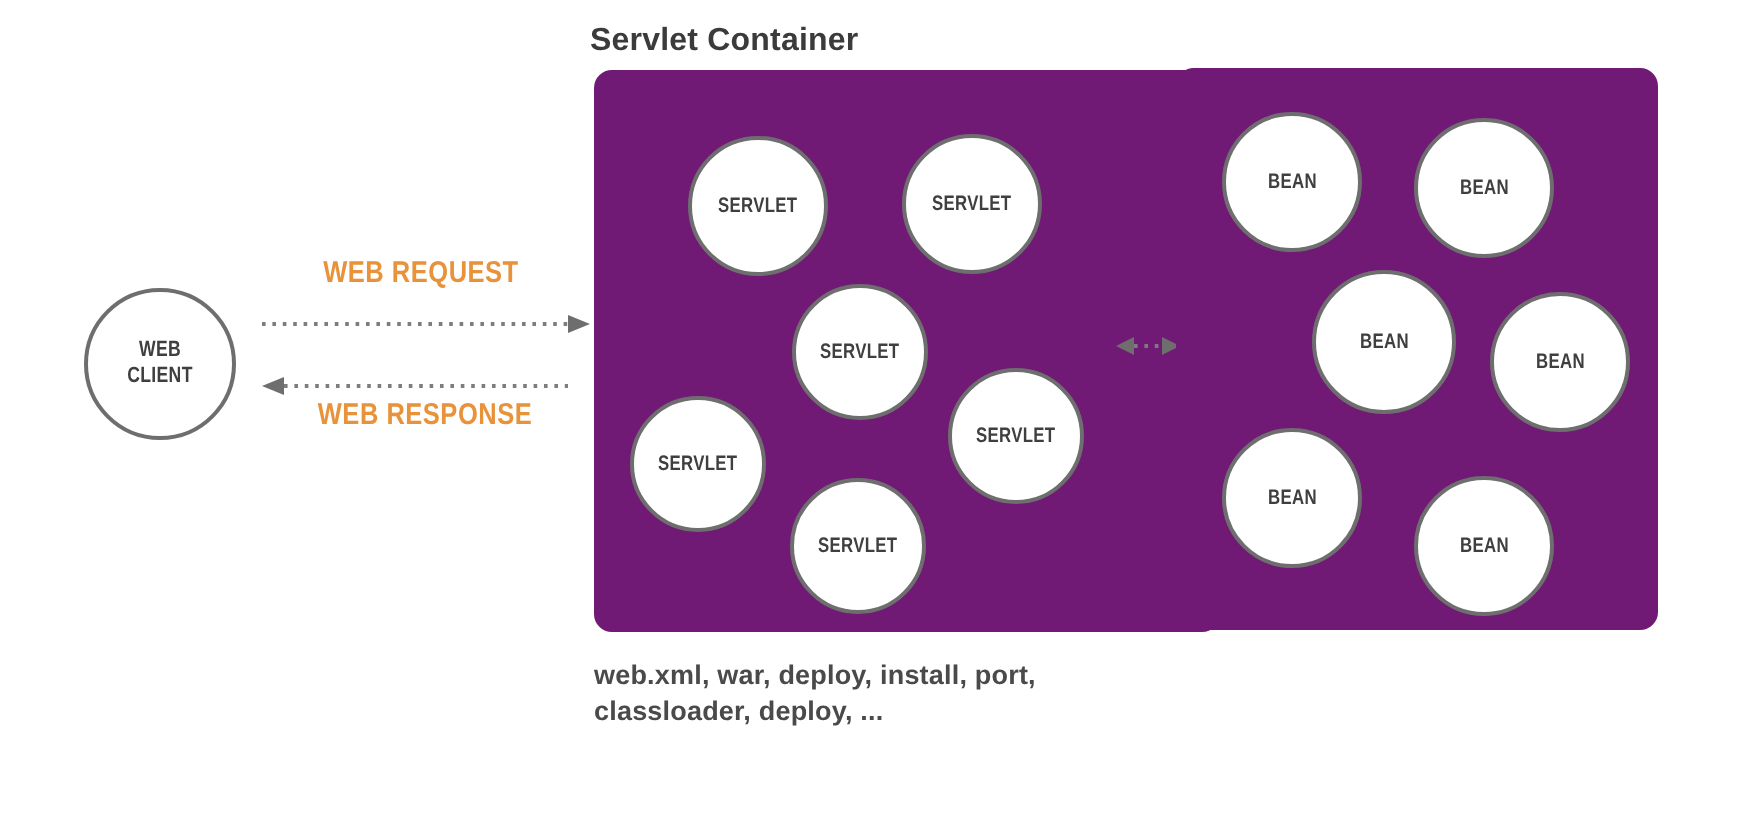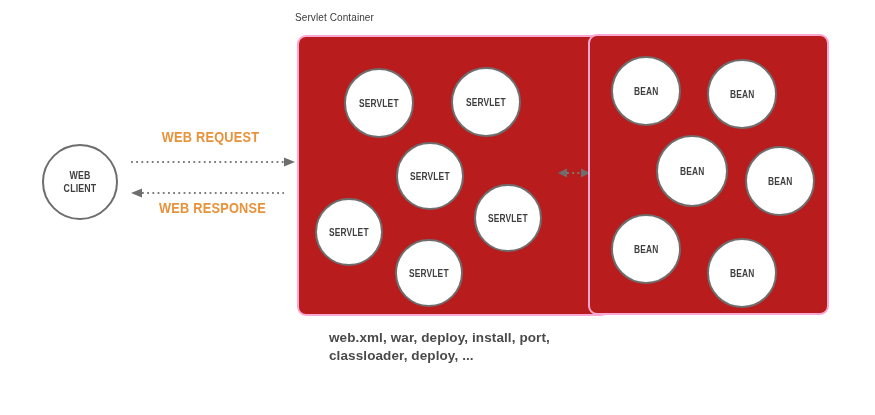--- a/index.html
+++ b/index.html
@@ -33,29 +33,29 @@
     line-height: 1.15;
     white-space: nowrap;
   }
   .web-client-label {
     white-space: normal;
     width: 46px;
     font-size: 11px;
   }
   .box {
     position: absolute;
-    border: 2px solid #f9a8d4;
+    border: 2px solid #701a75;
     border-radius: 9px;
-    background: #b91c1c;
+    background: #701a75;
     box-sizing: border-box;
   }
   .box-title {
     position: absolute;
-    font-size: 10px;
-    font-weight: normal;
+    font-size: 16px;
+    font-weight: bold;
     color: var(--text-dark, #3b3b3b);
     letter-spacing: 0.1px;
     white-space: nowrap;
   }
   .flow-label {
     position: absolute;
     width: 165px;
     text-align: center;
     color: var(--accent-orange, #e8923a);
     font-weight: bold;
@@ -75,21 +75,20 @@
   .arrowhead { fill: #6e6e6e; stroke: none; }
   .caption {
     position: absolute;
     left: 297px;
     top: 329px;
     font-size: 13.5px;
     font-weight: bold;
     color: #4a4a4a;
     line-height: 18px;
     letter-spacing: 0.1px;
-    margin-left: 32px;
   }
   .squiggle {
     text-decoration-style: wavy;
     text-decoration-color: #d9907e;
     text-decoration-thickness: 1px;
     text-underline-offset: 3px;
   }
 </style>
 </head>
 <body>

